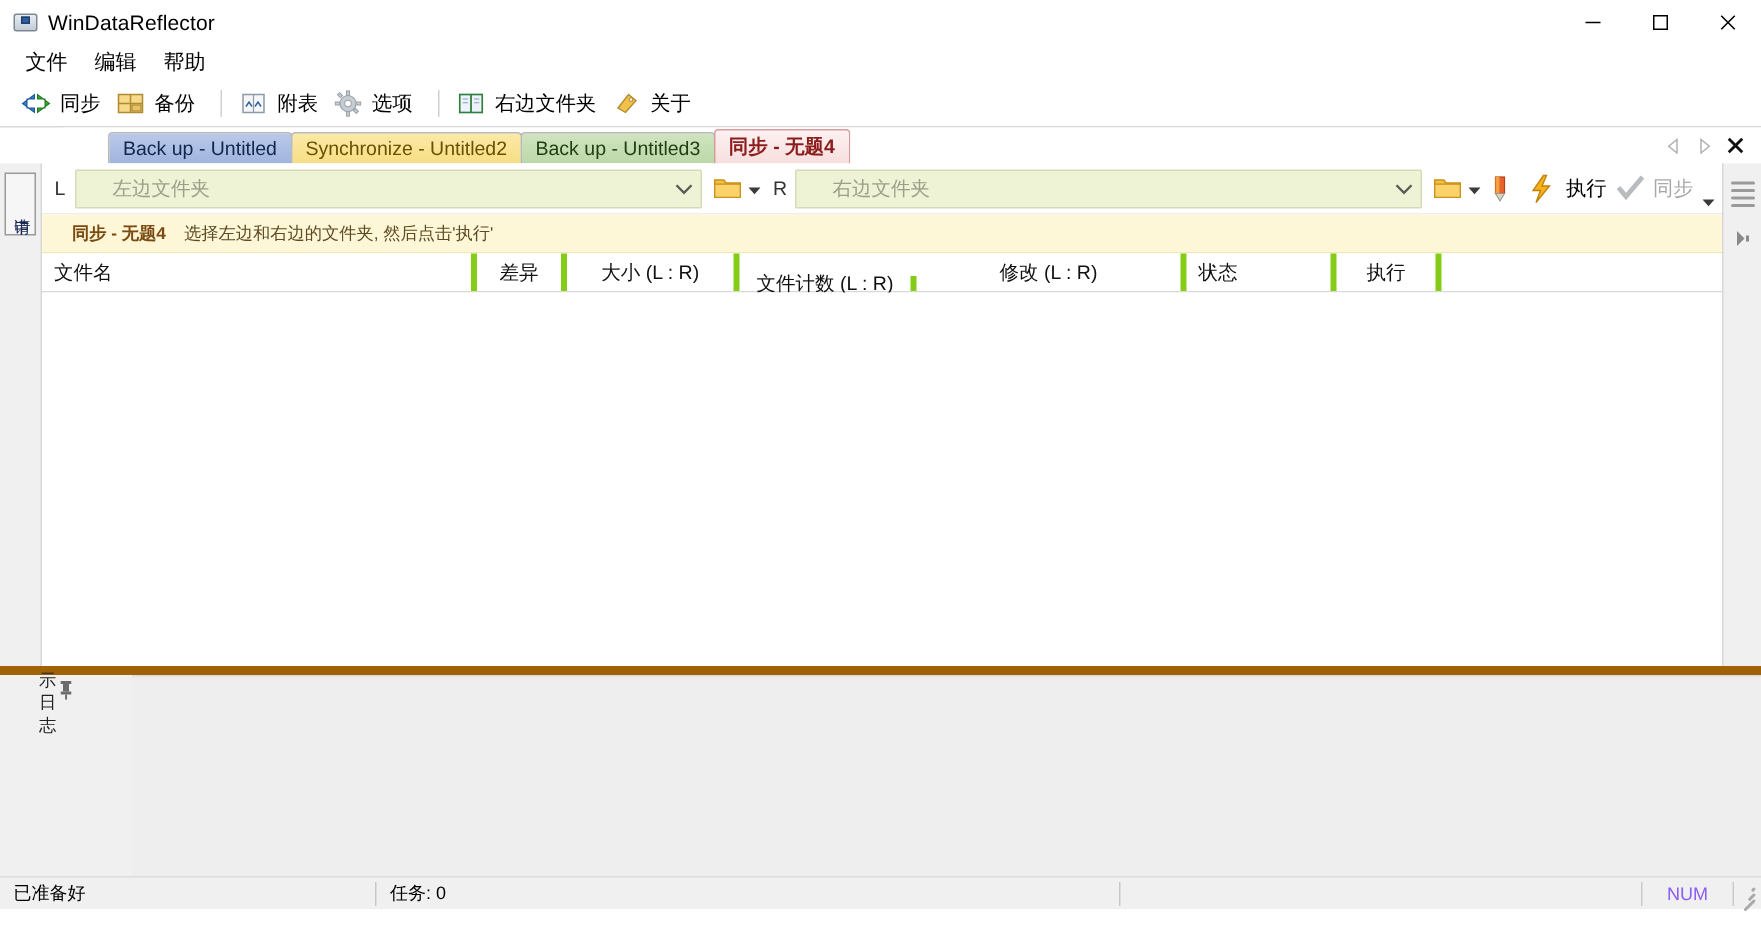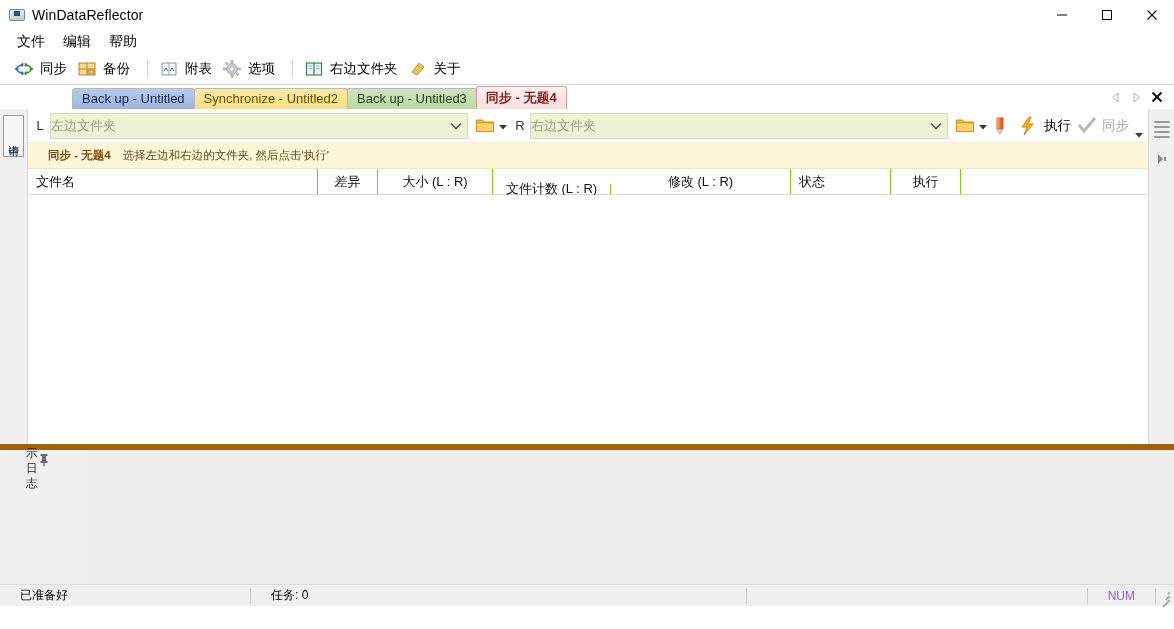--- a/index.html
+++ b/index.html
@@ -98,21 +98,21 @@
     height: 34px; display:flex; align-items:center;
     background:#ffffff; border-bottom:1px solid #ededed;
     flex: 0 0 34px; padding: 0 2px;
   }
   .side-label { width: 20px; text-align:center; font-size: 13px; color:#333; }
   .combo {
     height: 26px; background:#eef3d5; border:1px solid #d6dcb8;
     display:flex; align-items:center; position:relative;
     border-radius: 1px;
   }
-  .combo .ph { font-size: 13px; color:#9aa08a; padding-left: 0; }
+  .combo .ph { font-size: 13px; color:#9aa08a; padding-left: 24px; }
   .combo .chev { margin-left:auto; width: 22px; display:flex; align-items:center; justify-content:center; }
   .combo.left { flex: 1 1 auto; min-width: 0; }
   .combo.right { flex: 1 1 auto; min-width: 0; }
   .folderbtn { display:flex; align-items:center; padding: 0 3px 0 7px; height: 26px; }
   .folderbtn .caret { margin-left: 4px; }
   .pb-act { display:flex; align-items:center; height:26px; padding: 0 3px; }
   .pb-act .lbl { font-size: 13.5px; margin-left: 5px; }
   .pb-act .lbl.dim { color:#a8a8a8; }
   .pb-more { width: 14px; display:flex; align-items:flex-end; justify-content:center; height: 32px; padding-bottom:4px; }
 
@@ -122,21 +122,21 @@
     display:flex; align-items:center; padding-left: 20px; flex: 0 0 26px;
   }
   .infobar .t1 { font-size: 11.5px; font-weight: bold; color:#7a4a10; }
   .infobar .t2 { font-size: 11.5px; color:#5d4a22; margin-left: 12px; }
 
   
   .listwrap { flex: 1 1 auto; display:flex; flex-direction:column; background:#ffffff; min-height:0; }
   .colhead { height: 26px; display:flex; align-items:stretch; border-bottom: 1px solid #d8d8d8; background:#ffffff; flex:0 0 26px; }
   .col {
     display:flex; align-items:center; font-size: 13px; color:#111;
-    border-right:1px solid #84cc16; padding: 0 8px; white-space:nowrap;
+    border-right:4px solid #84cc16; padding: 0 8px; white-space:nowrap;
   }
   .col.c-name { flex: 0 0 290px; justify-content:flex-start; }
   .col.c-diff { flex: 0 0 60px; justify-content:center; }
   .col.c-size { flex: 0 0 115px; justify-content:center; }
   .col.c-count{ flex: 0 0 118px; justify-content:center;margin-top:15px; }
   .col.c-mod  { flex: 0 0 180px; justify-content:center; }
   .col.c-state{ flex: 0 0 100px; justify-content:flex-start; }
   .col.c-exec { flex: 0 0 70px; justify-content:center; }
   .col.c-pad  { flex: 1 1 auto; border-right:none; }
   .listbody { flex: 1 1 auto; background:#ffffff; }
@@ -156,21 +156,21 @@
   .logheader { height: 22px; display:flex; align-items:center; padding: 0 8px 0 26px; flex:0 0 22px; }
   .logheader .lbl { font-size: 11.5px; color:#222; }
   .logheader .pin { margin-left:auto; }
   .logbody { flex: 1 1 auto; background:#eeeeee; border-top:1px solid #dcdcdc; }
 
   
   .statusbar {
     height: 22px; flex: 0 0 22px; display:flex; align-items:center;
     background:#f0f0f0; border-top:1px solid #dcdcdc; font-size: 12px; color:#000;
   }
-  .sb-cell { height: 22px; display:flex; align-items:center; padding: 0 20px; }
+  .sb-cell { height: 22px; display:flex; align-items:center; padding: 0 9px; }
   .sb-sep { width:1px; height:16px; background:#c9c9c9; }
   .sb-ready { flex: 0 0 250px; }
   .sb-task  { flex: 0 0 495px; }
   .sb-mid   { flex: 1 1 auto; }
   .sb-num   { flex: 0 0 60px; justify-content:center; color:#8b5cf6; }
   .grip { width: 16px; height: 16px; margin-left:auto; margin-right:2px; position:relative; }
   .grip i { position:absolute; background:#a9a9a9; height:2px; border-radius:1px; transform-origin: right; }
 </style>
 </head>
 <body>

